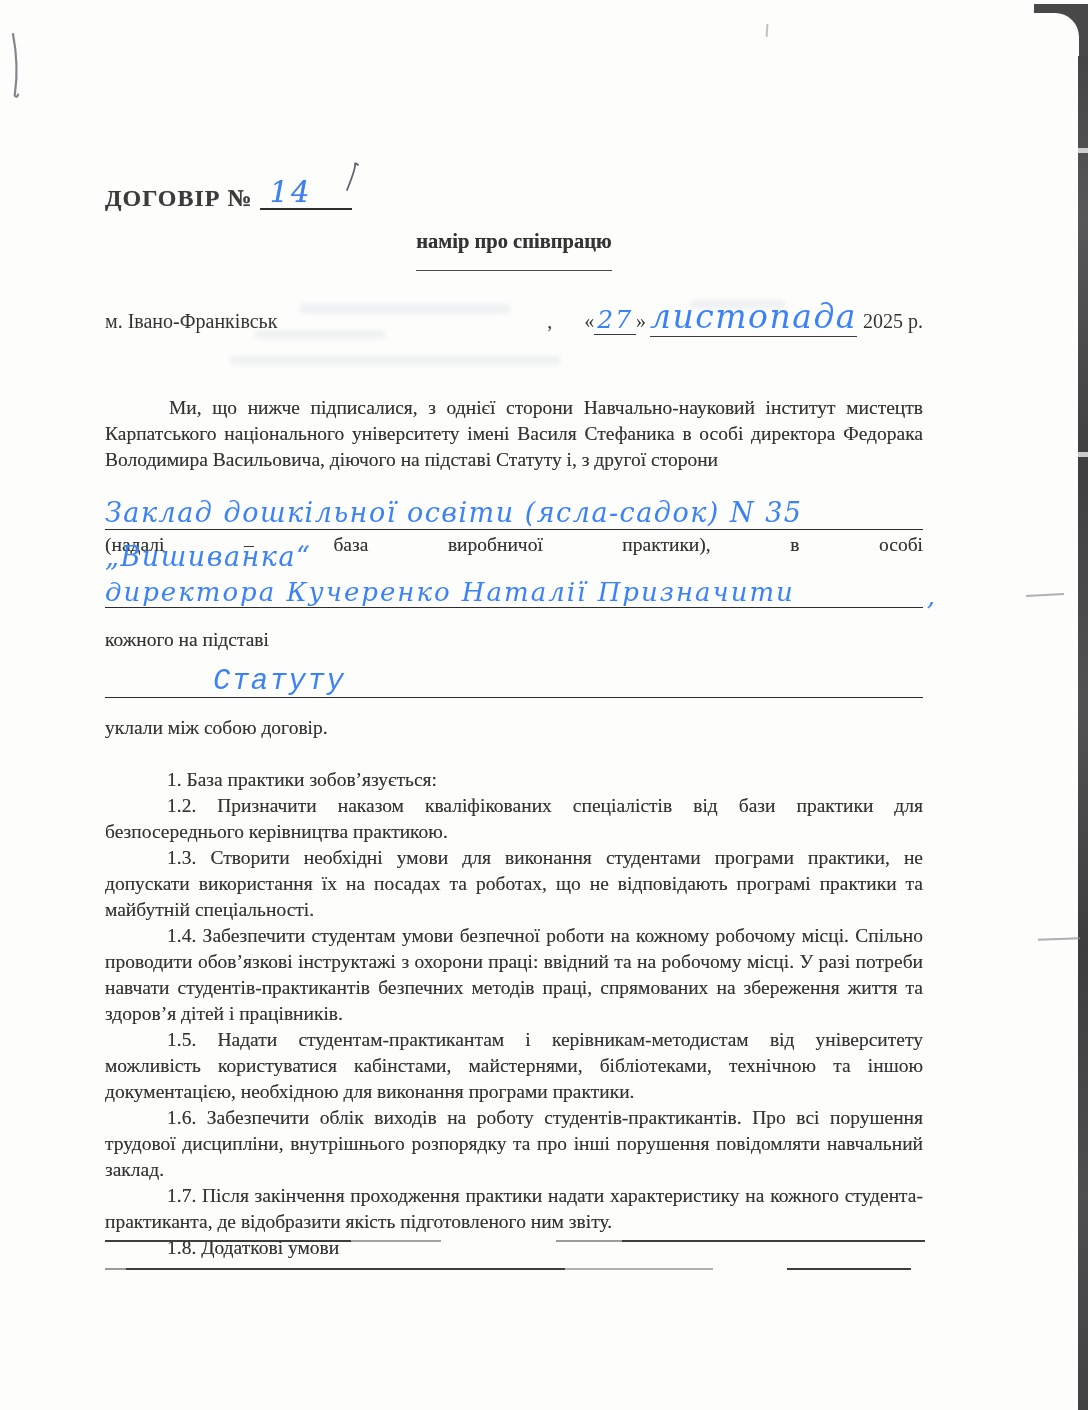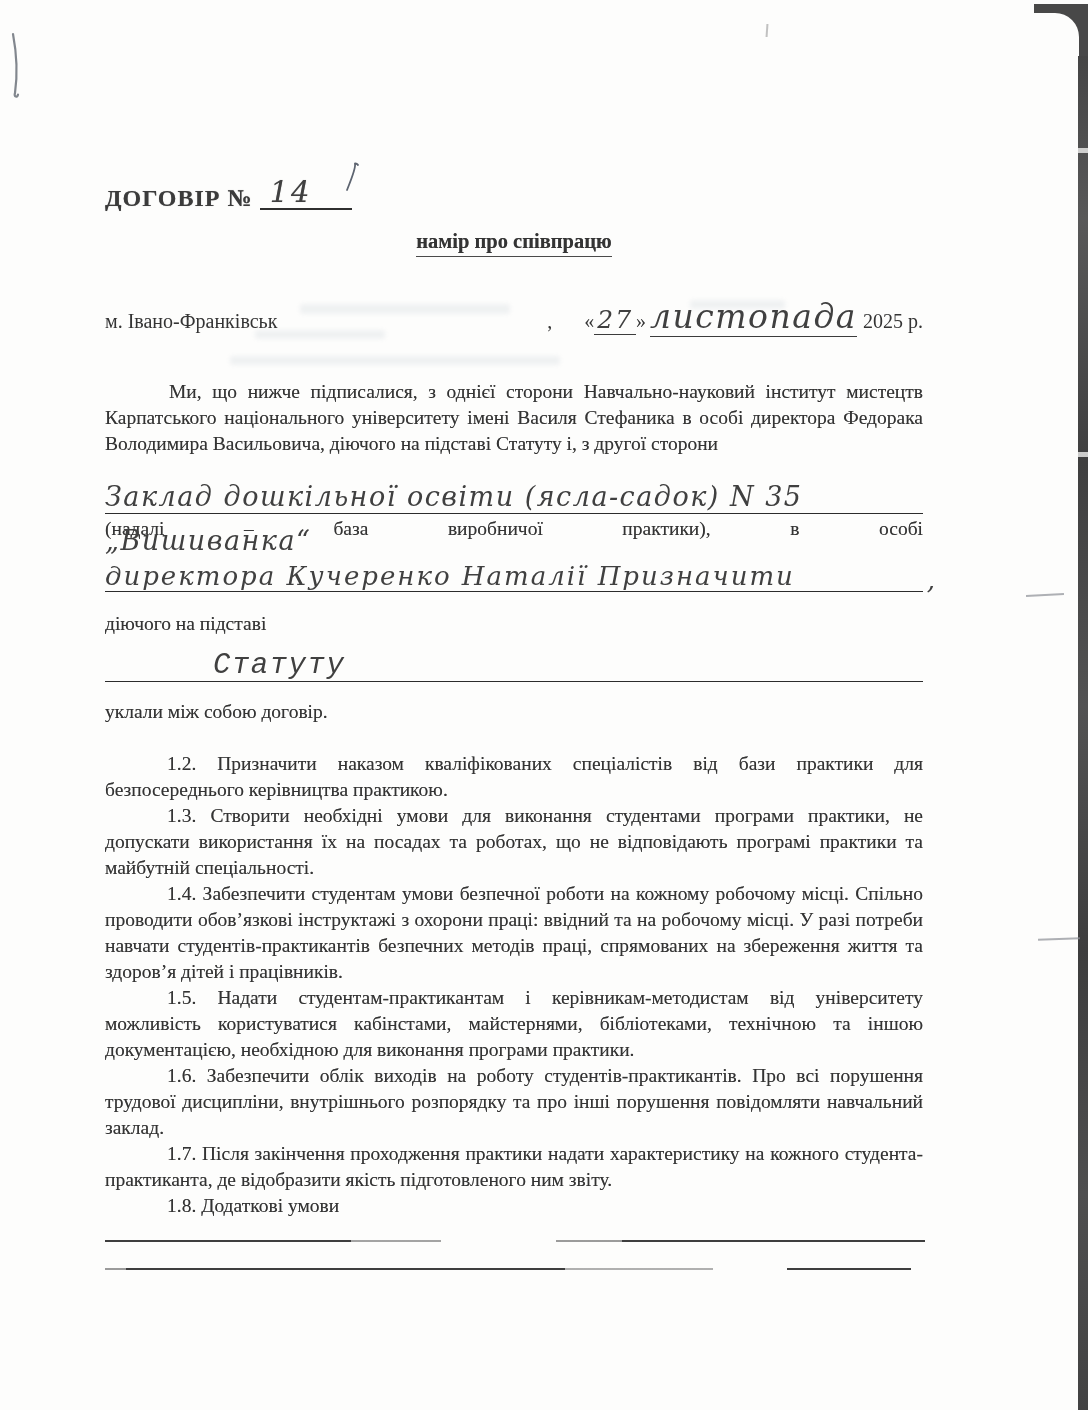--- a/index.html
+++ b/index.html
@@ -15,40 +15,40 @@
     position:absolute;left:105px;top:0;width:818px;
   }
   
   .typed{font-size:19.5px;line-height:26px;text-align:justify;
          text-shadow:0 0 .5px rgba(70,70,70,.55);}
   .title-row{margin-top:184px;text-align:left;font-weight:bold;
              font-size:24px;letter-spacing:1px;color:#3b3b3b;
              text-shadow:0 0 .7px rgba(60,60,60,.6);}
   .num-slot{display:inline-block;position:relative;width:92px;height:24px;
             border-bottom:2px solid #2f2f2f;vertical-align:-4px;}
-  .hw{font-family:"DejaVu Serif",serif;font-style:italic;color:#404040;
+  .hw{font-family:"DejaVu Serif",serif;font-style:italic;color:#3b82f6;
       letter-spacing:1.5px;font-weight:normal;}
   .num-slot .hw{position:absolute;left:10px;top:-9px;font-size:29px;letter-spacing:3px;}
   .check{position:absolute;right:-8px;top:-22px;}
   .sub1{margin-top:18px;text-align:center;font-weight:bold;font-size:20.5px;
         text-shadow:0 0 .6px rgba(60,60,60,.6);}
-  .sub1 span{border-bottom:1.7px solid #4a4a4a;padding-bottom:4px;}
+  .sub1 span{border-bottom:1.7px solid #4a4a4a;padding-bottom:18px;}
   .sub2{margin-top:5px;text-align:center;font-weight:bold;font-size:20.5px;
         text-shadow:0 0 .6px rgba(60,60,60,.6);}
   
   .date-row{margin-top:44px;display:flex;align-items:baseline;font-size:20px;}
   .date-right{margin-left:auto;display:flex;align-items:baseline;}
   .date-comma{margin-right:32px;}
   .day-slot{display:inline-block;border-bottom:1.8px solid #3c3c3c;padding:0 3px;}
   .day-slot .hw{font-size:25px;letter-spacing:2px;}
   .month-slot{display:inline-block;min-width:168px;border-bottom:1.8px solid #3c3c3c;
               text-align:center;margin:0 6px 0 4px;}
   .month-slot .hw{font-size:33px;}
   
-  .intro{margin-top:42px;text-indent:64px;}
+  .intro{margin-top:58px;text-indent:64px;}
   .fill-line{border-bottom:1.8px solid #2c2c2c;text-align:left;position:relative;}
   .inst-line{height:36px;line-height:40px;}
   .inst-line .hw{font-size:27px;}
   .nadali{text-align:justify;text-align-last:justify;line-height:26px;margin-top:2px;}
   .dir-line{height:32px;line-height:34px;margin-top:-2px;}
   .dir-line .hw{font-size:26px;letter-spacing:2px;}
   .dir-comma{position:absolute;right:-14px;bottom:-6px;font-size:26px;}
   .basis-label{line-height:24px;}
   .basis-line{height:30px;line-height:30px;text-align:left;margin-top:-4px;}
   .basis-line .hw{font-size:29px;margin-left:108px;font-family:Liberation Mono, monospace;}
@@ -140,29 +140,30 @@
       <span class="hw">Заклад дошкільної освіти (ясла-садок) N 35 „Вишиванка“</span>
     </div>
 
     <p class="typed nadali">(надалі – база виробничої практики), в особі</p>
 
     <div class="fill-line dir-line">
       <span class="hw">директора Кучеренко Наталії Призначити</span>
       <span class="hw dir-comma">,</span>
     </div>
 
-    <p class="typed basis-label">діючого на підставі</p>
+    <p class="typed basis-label">кожного на підставі</p>
 
     <div class="fill-line basis-line">
       <span class="hw">Статуту</span>
     </div>
 
     <p class="typed concluded">уклали між собою договір.</p>
 
     <div class="sections typed">
+      <p>1. База практики зобов’язується:</p>
       <p>1.2. Призначити наказом кваліфікованих спеціалістів від бази практики для безпосереднього керівництва практикою.</p>
       <p>1.3. Створити необхідні умови для виконання студентами програми практики, не допускати використання їх на посадах та роботах, що не відповідають програмі практики та майбутній спеціальності.</p>
       <p>1.4. Забезпечити студентам умови безпечної роботи на кожному робочому місці. Спільно проводити обов’язкові інструктажі з охорони праці: ввідний та на робочому місці. У разі потреби навчати студентів-практикантів безпечних методів праці, спрямованих на збереження життя та здоров’я дітей і працівників.</p>
       <p>1.5. Надати студентам-практикантам і керівникам-методистам від університету можливість користуватися кабінстами, майстернями, бібліотеками, технічною та іншою документацією, необхідною для виконання програми практики.</p>
       <p>1.6. Забезпечити облік виходів на роботу студентів-практикантів. Про всі порушення трудової дисципліни, внутрішнього розпорядку та про інші порушення повідомляти навчальний заклад.</p>
       <p>1.7. Після закінчення проходження практики надати характеристику на кожного студента-практиканта, де відобразити якість підготовленого ним звіту.</p>
       <p>1.8. Додаткові умови</p>
     </div>
 
   </div>

